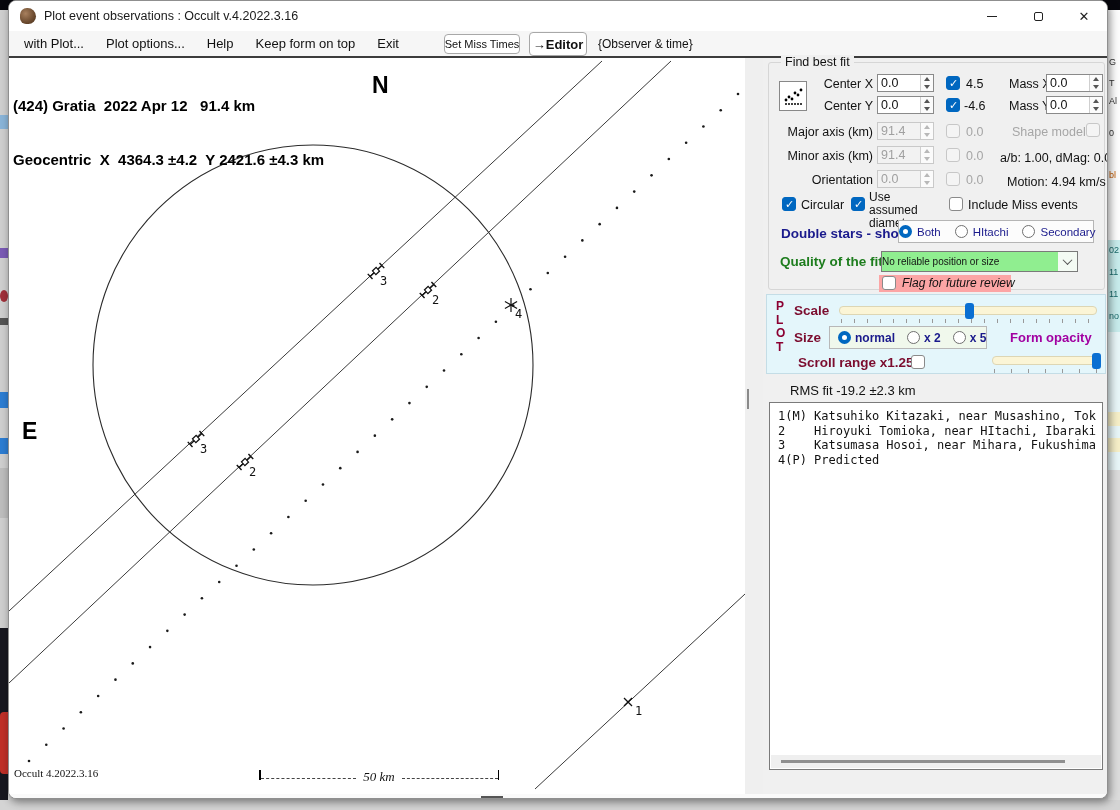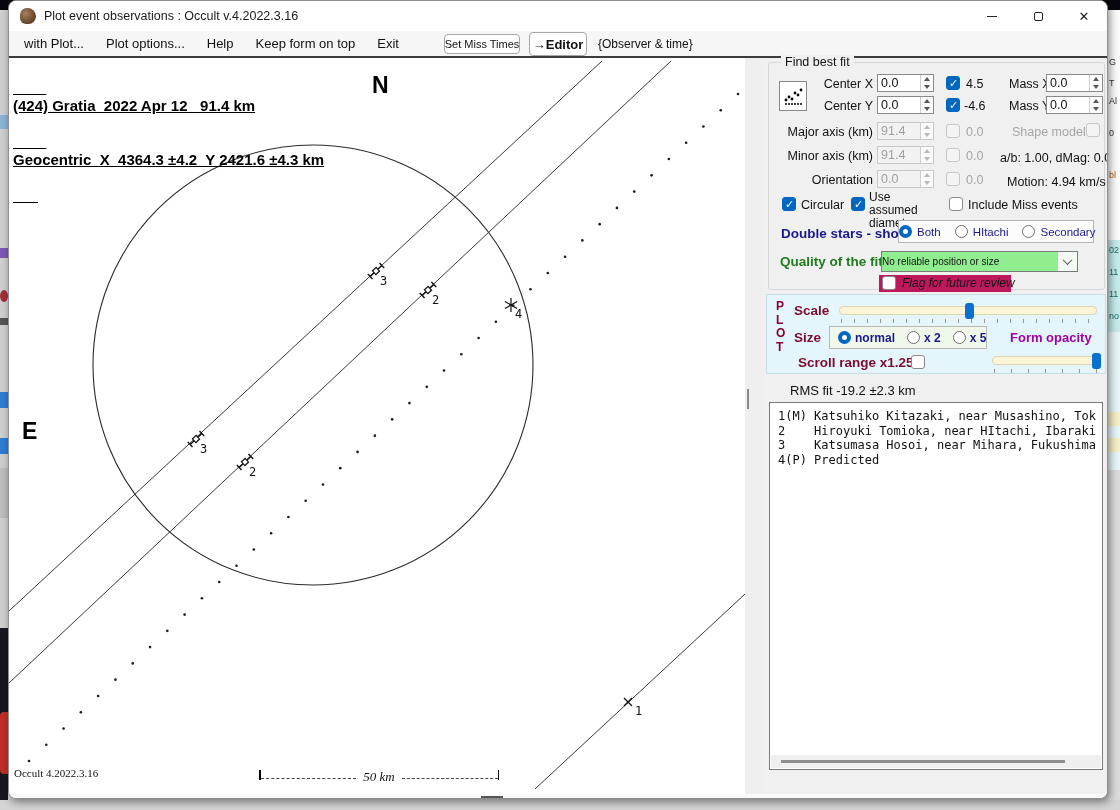--- a/index.html
+++ b/index.html
@@ -38,21 +38,21 @@
   .btn { position:absolute; background:#fff; border:1px solid #a8a8a8; border-radius:4px; display:flex;
     align-items:center; justify-content:center; white-space:nowrap; color:#111; }
   .btn-setmiss { left:435px; top:3px; width:76px; height:20px; font-size:11px; }
   .btn-editor { left:520px; top:1px; width:58px; height:24px; font-size:13px; font-weight:bold; }
   .observer-time { position:absolute; left:589px; top:6px; font-size:12px; color:#111; white-space:nowrap; }
   .content-divider { position:absolute; left:0; top:55px; right:0; height:2px; background:#3c3c3c; }
 
   
   .plot-area { position:absolute; left:0; top:57px; width:736px; height:736px; background:#fff; }
   .plot-header { position:absolute; left:4px; top:3px; font-size:15px; font-weight:bold; color:#000;
-    line-height:18px; white-space:pre;text-decoration:underline; }
+    line-height:18px; white-space:pre; }
   .compass { position:absolute; font-size:23px; font-weight:bold; color:#000; }
   .compass-n { left:363px; top:14px; }
   .compass-e { left:13px; top:360px; }
   .plot-credit { position:absolute; left:5px; top:709px; font-family:"Liberation Serif", serif; font-size:11px; color:#111; }
   .scalebar { position:absolute; left:250px; top:711px; width:240px; height:11px; display:flex; align-items:flex-end; }
   .scalebar .tick { width:1.5px; height:10px; background:#000; }
   .scalebar .dash { flex:1; height:0; border-bottom:1.5px dashed #444; margin-bottom:1px; }
   .sb-label { font-family:"Liberation Serif", serif; font-style:italic; font-size:13px; color:#111;
     padding:0 7px; margin-bottom:-5px; white-space:nowrap; }
   #plot-svg { position:absolute; left:0; top:0; }
@@ -97,21 +97,21 @@
   .radio-box { position:absolute; left:129px; top:157px; width:196px; height:23px; background:#fcfcfc;
     border:1px solid #b5b5b5; display:flex; align-items:center; gap:5px; }
   .radio-box .rlabel { font-size:11.5px; color:#1a1a8c; margin-right:9px; white-space:nowrap; }
   .quality-label { position:absolute; left:11px; top:191px; font-size:13.5px; font-weight:bold; color:#1e7d1e; }
   .dropdown { position:absolute; left:112px; top:188px; width:197px; height:21px; border:1px solid #7a7a7a;
     background:#90ee90; display:flex; align-items:center; }
   .dropdown .dd-text { flex:1; padding-left:0; font-size:10px; color:#111; white-space:nowrap; overflow:hidden; }
   .dd-btn { width:19px; height:100%; background:#f4fbf4; display:flex; align-items:center; justify-content:center; }
   .chev { width:7px; height:7px; border-right:1.6px solid #555; border-bottom:1.6px solid #555;
     transform:rotate(45deg) translate(-1px,-1px); }
-  .flag-band { position:absolute; left:110px; top:212px; width:132px; height:17px; background:#be185d;padding-left:37px; }
+  .flag-band { position:absolute; left:110px; top:212px; width:132px; height:17px; background:#fca5a5;padding-left:37px; }
   .flag-band .cb { left:3px; top:1px; }
   .flag-label { position:absolute; left:23px; top:1px; font-size:12px; font-style:italic; color:#111; white-space:nowrap; }
 
   .plot-controls { position:absolute; left:3px; top:236px; width:340px; height:80px; background:#e4f6fb; border:1px solid #c4dde6; }
   .plot-vert { position:absolute; left:9px; top:5px; display:flex; flex-direction:column; }
   .plot-vert span { font-size:12px; font-weight:bold; color:#8b0032; line-height:13.5px; }
   .pc-label { position:absolute; font-size:13.5px; font-weight:bold; color:#7b0c2e; white-space:nowrap; }
   .slider-track { position:absolute; height:9px; background:#fbf5d6; border:1px solid #ddd6b4; border-radius:4px; }
   .slider-thumb { position:absolute; top:-4px; width:9px; height:16px; background:#0a6fd2; border-radius:3px; }
   .ticks { position:absolute; height:4px; background:repeating-linear-gradient(90deg,#999 0 1px,transparent 1px 13px); }

